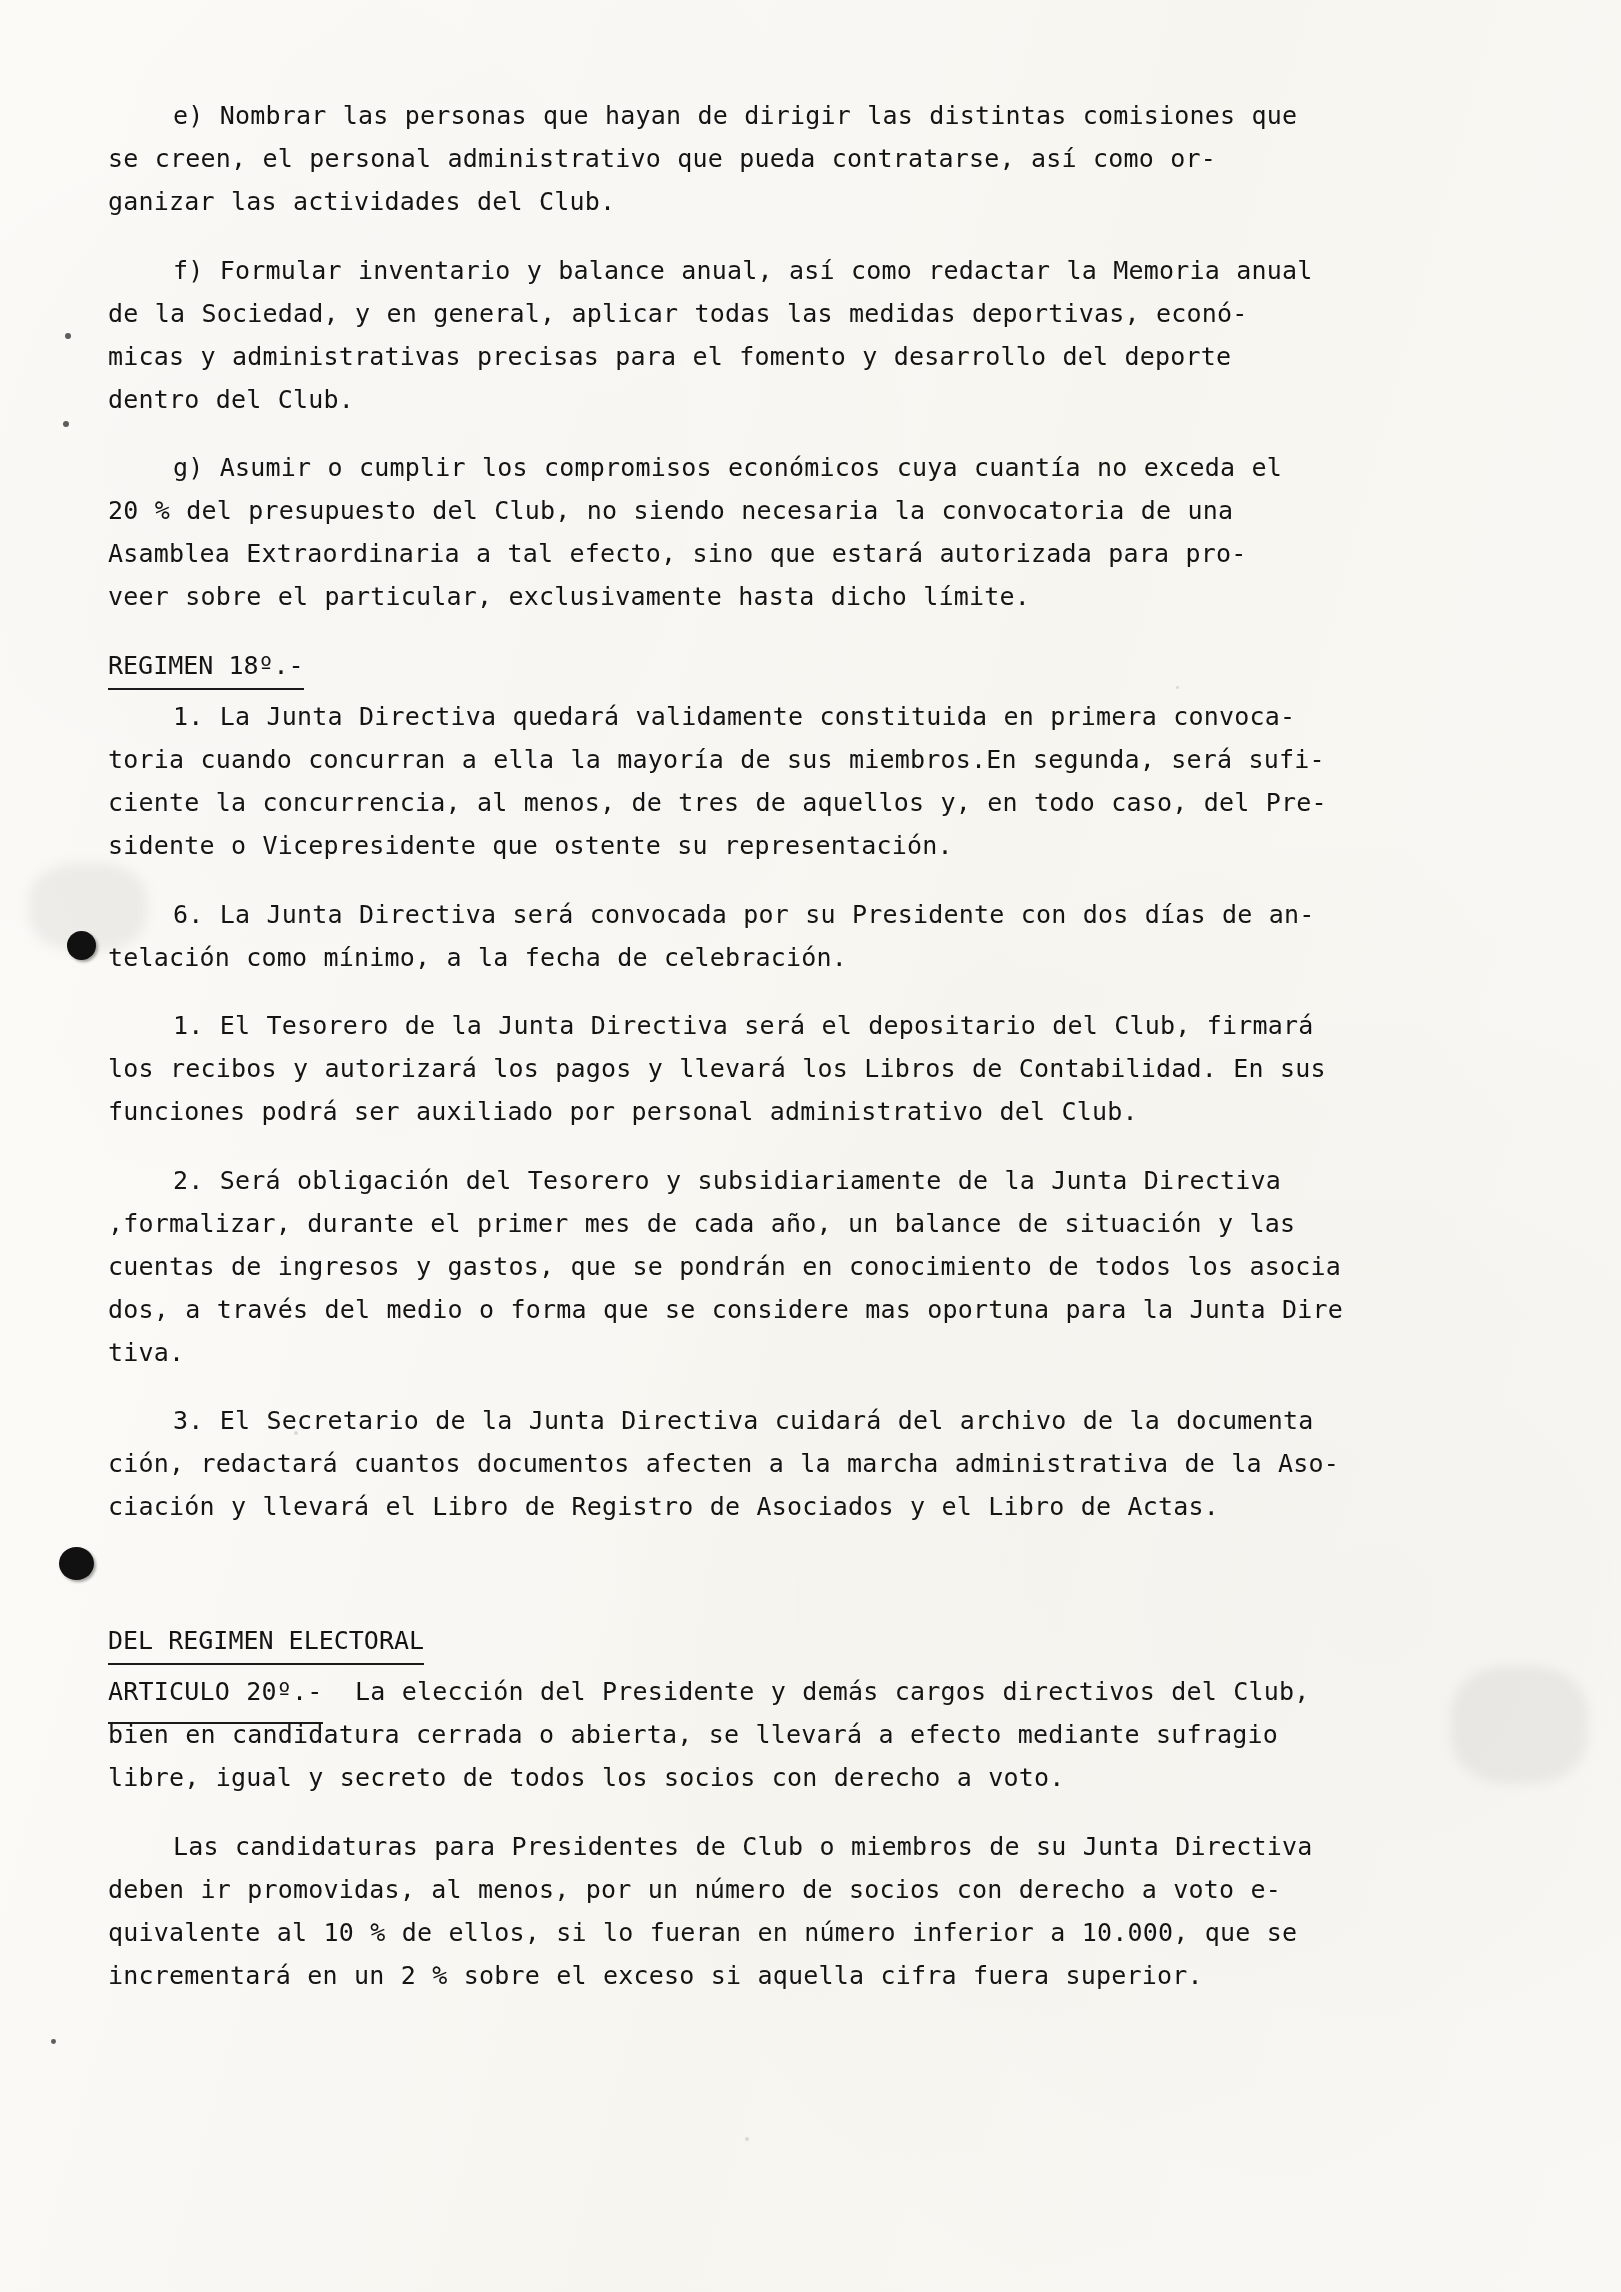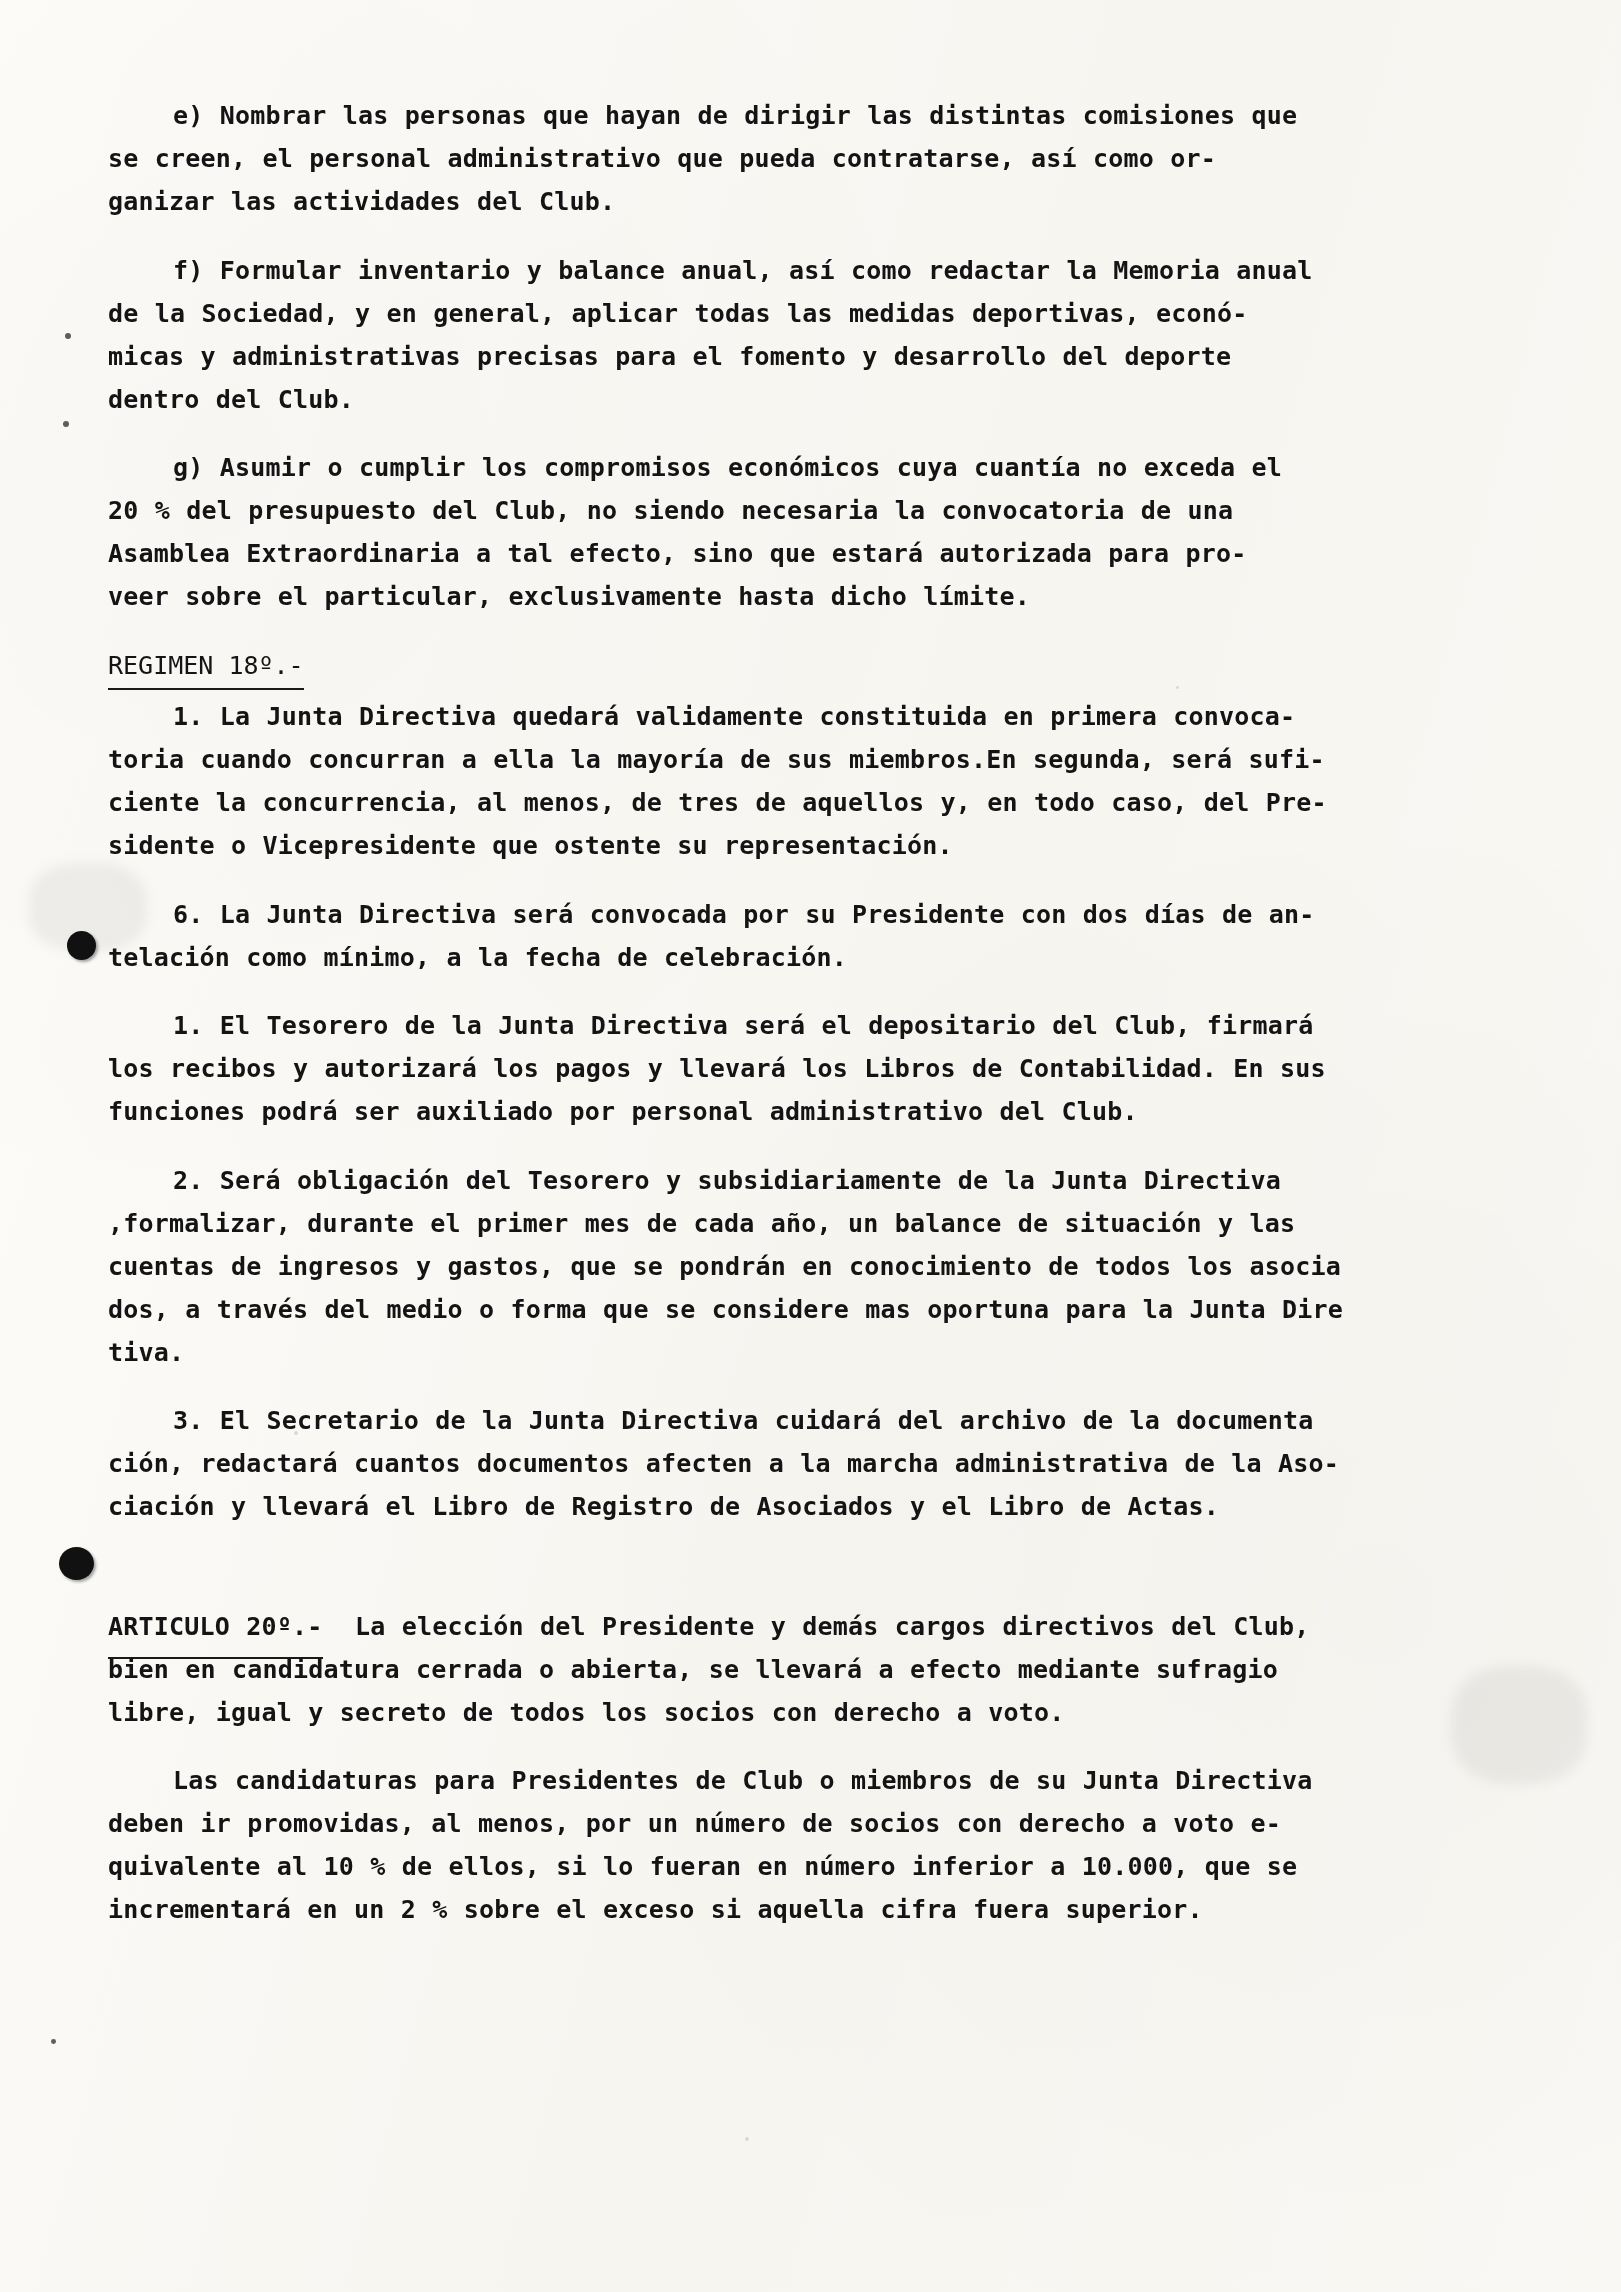--- a/index.html
+++ b/index.html
@@ -36,21 +36,20 @@
     margin: 0;
     font-size: 25px;
     line-height: 43px;
     letter-spacing: 0.2px;
     white-space: pre-wrap;
     word-spacing: 1px;
   }
   .para {
     margin-bottom: 25.5px;
     text-indent: 0;
-    font-weight: bold;
   }
   .heading {
     font-size: 25px;
     line-height: 43px;
     display: inline-block;
     border-bottom: 2px solid #1a1a1a;
     padding-bottom: 1px;
     margin: 0;
     white-space: pre;
   }
@@ -150,20 +149,23 @@
     <p class="para">    2. Será obligación del Tesorero y subsidiariamente de la Junta Directiva
 ,formalizar, durante el primer mes de cada año, un balance de situación y las
 cuentas de ingresos y gastos, que se pondrán en conocimiento de todos los asocia
 dos, a través del medio o forma que se considere mas oportuna para la Junta Dire
 tiva.</p>
     <p class="para">    3. El Secretario de la Junta Directiva cuidará del archivo de la documenta
 ción, redactará cuantos documentos afecten a la marcha administrativa de la Aso-
 ciación y llevará el Libro de Registro de Asociados y el Libro de Actas.</p>
 
     <div class="gap-sec"></div>
+    <div class="heading-wrap">
+      <span class="heading">DEL REGIMEN ELECTORAL</span>
+    </div>
 
     <p class="para art-inline"><span class="art-label">ARTICULO 20º.-</span><span>  La elección del Presidente y demás cargos directivos del Club,
 bien en candidatura cerrada o abierta, se llevará a efecto mediante sufragio
 libre, igual y secreto de todos los socios con derecho a voto.</span></p>
     <p class="para">    Las candidaturas para Presidentes de Club o miembros de su Junta Directiva
 deben ir promovidas, al menos, por un número de socios con derecho a voto e-
 quivalente al 10 % de ellos, si lo fueran en número inferior a 10.000, que se
 incrementará en un 2 % sobre el exceso si aquella cifra fuera superior.</p>
 
   </div>

